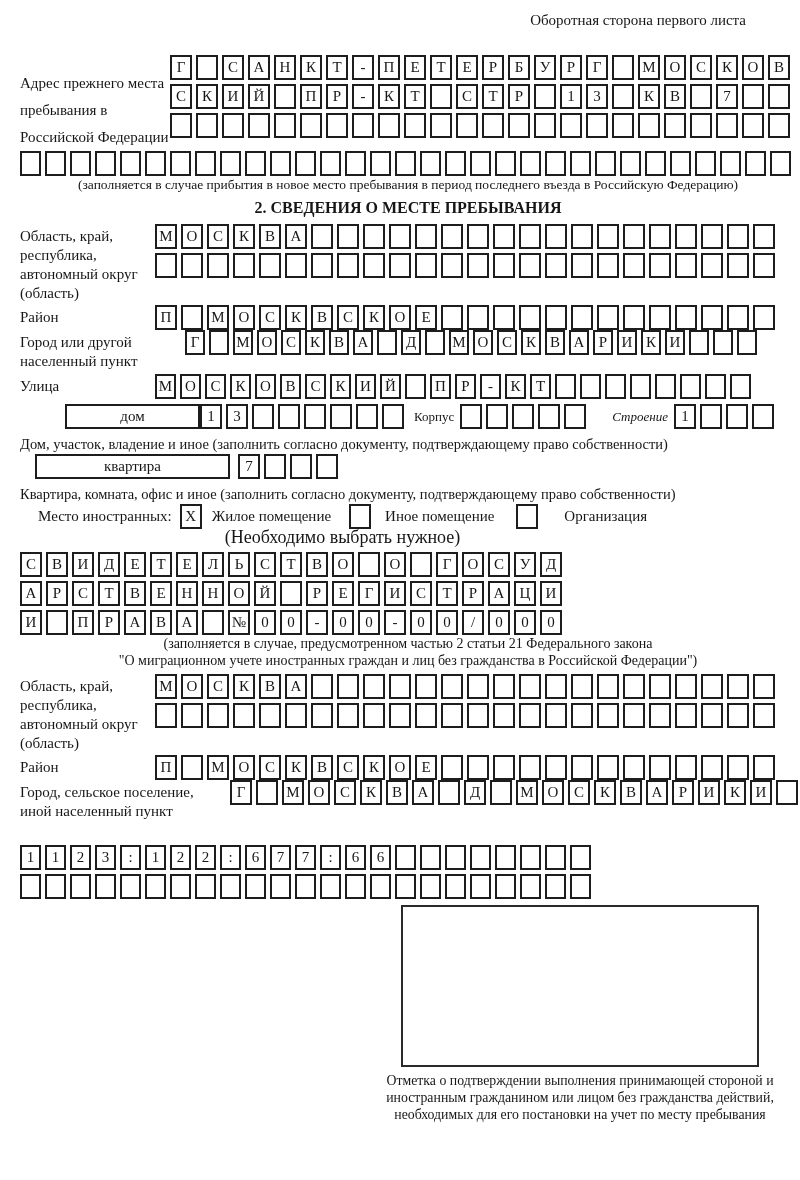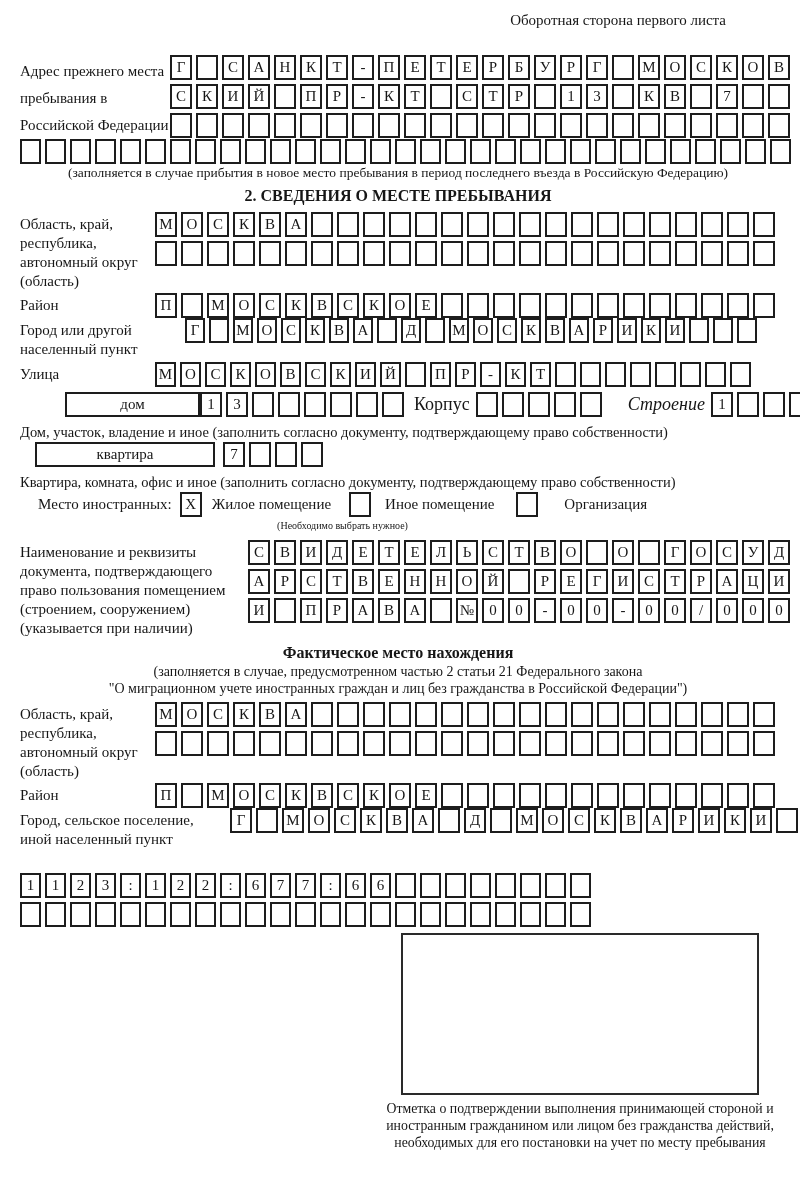--- a/index.html
+++ b/index.html
@@ -2,21 +2,21 @@
 <html><head>
 <meta charset="utf-8">
 <style>
   * { margin:0; padding:0; box-sizing:border-box; }
   html,body { background:#ffffff; }
   body {
     width:800px; height:1180px;
     color:#161616;
     font-family:"Liberation Serif","DejaVu Serif",serif;
   }
-  .page { width:800px; height:1180px; overflow:hidden; padding:12px 24px 0 20px; position:relative; background:#fff; }
+  .page { width:800px; height:1180px; overflow:hidden; padding:12px 4px 0 20px; position:relative; background:#fff; }
 
   .header-note { text-align:right; padding-right:50px; font-size:15px; line-height:17px; }
 
   .field { display:flex; align-items:flex-start; }
   .flabel { flex:none; font-size:15px; line-height:19px; padding-top:3px; }
   .rows { display:flex; flex-direction:column; row-gap:4px; }
 
   .cellrow { display:flex; column-gap:4px; }
   .cell {
     flex:none; width:22px; height:25px;
@@ -28,21 +28,21 @@
   .c-s .cell { width:21px; }       
 
   .center-note { text-align:center; font-size:13.5px; line-height:17px; }
   .sec-title { text-align:center; font-weight:bold; font-size:16px; line-height:20px; }
 
   .inline-row { display:flex; align-items:flex-start; }
   .named-box {
     flex:none; height:25px; border:2px solid #1d1d1d;
     font-size:15px; line-height:21px; text-align:center;
   }
-  .inline-lbl { font-size:18px; line-height:25px; white-space:nowrap;text-align:center; }
+  .inline-lbl { font-size:13px; line-height:25px; white-space:nowrap;text-align:center; }
 
   .stay-row { display:flex; align-items:center; font-size:15px; margin-left:18px; }
   .checkbox {
     flex:none; width:22px; height:25px; border:2px solid #1d1d1d;
     font-size:15px; line-height:21px; text-align:center;
   }
 
   .stamp-wrap { margin-left:330px; width:460px; }
   .stamp-box { width:358px; height:162px; border:2px solid #2a2a2a; margin:0 auto; }
   .stamp-caption { text-align:center; font-size:13.8px; line-height:17px; margin-top:5px; }
@@ -51,21 +51,21 @@
   .mt6{margin-top:6px}.mt26{margin-top:26px}
 </style>
 </head>
 <body>
 
 <div class="page">
 
   <div class="header-note">Оборотная сторона первого листа</div>
 
   <div class="field mt26">
-    <div class="flabel" style="width:150px; line-height:27px;">Адрес прежнего места пребывания в Российской Федерации</div>
+    <div class="flabel" style="width:150px; line-height:27px;margin-top:12px;">Адрес прежнего места пребывания в Российской Федерации</div>
     <div class="rows">
       <div class="cellrow">
           <span class="cell">Г</span>
           <span class="cell"></span>
           <span class="cell">С</span>
           <span class="cell">А</span>
           <span class="cell">Н</span>
           <span class="cell">К</span>
           <span class="cell">Т</span>
           <span class="cell">-</span>
@@ -349,43 +349,42 @@
     <div class="cellrow">
         <span class="cell">1</span>
         <span class="cell"></span>
         <span class="cell"></span>
         <span class="cell"></span>
       </div>
   </div>
   <div class="flabel mt3" style="font-size:14.5px;">Дом, участок, владение и иное (заполнить согласно документу, подтверждающему право собственности)</div>
 
   <div class="inline-row mt4" style="margin-left:15px; column-gap:8px;">
-    <div class="named-box" style="width:180px;">квартира</div>
+    <div class="named-box" style="width:195px;">квартира</div>
     <div class="cellrow">
         <span class="cell">7</span>
         <span class="cell"></span>
         <span class="cell"></span>
         <span class="cell"></span>
       </div>
   </div>
   <div class="flabel mt3" style="font-size:14.5px;">Квартира, комната, офис и иное (заполнить согласно документу, подтверждающему право собственности)</div>
 
   <div class="stay-row mt4">
     <span>Место иностранных:</span>
     <span class="checkbox" style="margin-left:8px;">X</span>
     <span style="margin-left:10px;">Жилое помещение</span>
     <span class="checkbox" style="margin-left:18px;"></span>
     <span style="margin-left:14px;">Иное помещение</span>
     <span class="checkbox" style="margin-left:22px;"></span>
     <span style="margin-left:26px;">Организация</span>
   </div>
-  <div class="center-note" style="width:645px; font-size:10px;">(Необходимо выбрать нужное)</div>
+  <div class="center-note" style="width:645px; font-size:18px;">(Необходимо выбрать нужное)</div>
 
   <div class="field mt6">
-    <div class="flabel" style="width:228px; padding-right:10px;">Наименование и реквизиты документа, подтверждающего право пользования помещением (строением, сооружением) (указывается при наличии)</div>
     <div class="rows">
       <div class="cellrow">
           <span class="cell">С</span>
           <span class="cell">В</span>
           <span class="cell">И</span>
           <span class="cell">Д</span>
           <span class="cell">Е</span>
           <span class="cell">Т</span>
           <span class="cell">Е</span>
           <span class="cell">Л</span>
@@ -445,21 +444,20 @@
           <span class="cell">0</span>
           <span class="cell">0</span>
           <span class="cell">/</span>
           <span class="cell">0</span>
           <span class="cell">0</span>
           <span class="cell">0</span>
         </div>
     </div>
   </div>
 
-  <div class="sec-title mt5">Фактическое место нахождения</div>
   <div class="center-note mt4" style="font-size:14px;">(заполняется в случае, предусмотренном частью 2 статьи 21 Федерального закона</div>
   <div class="center-note" style="font-size:14px;">"О миграционном учете иностранных граждан и лиц без гражданства в Российской Федерации")</div>
 
   <div class="field mt5">
     <div class="flabel" style="width:135px;">Область, край, республика, автономный округ (область)</div>
     <div class="rows">
       <div class="cellrow">
           <span class="cell">М</span>
           <span class="cell">О</span>
           <span class="cell">С</span>

